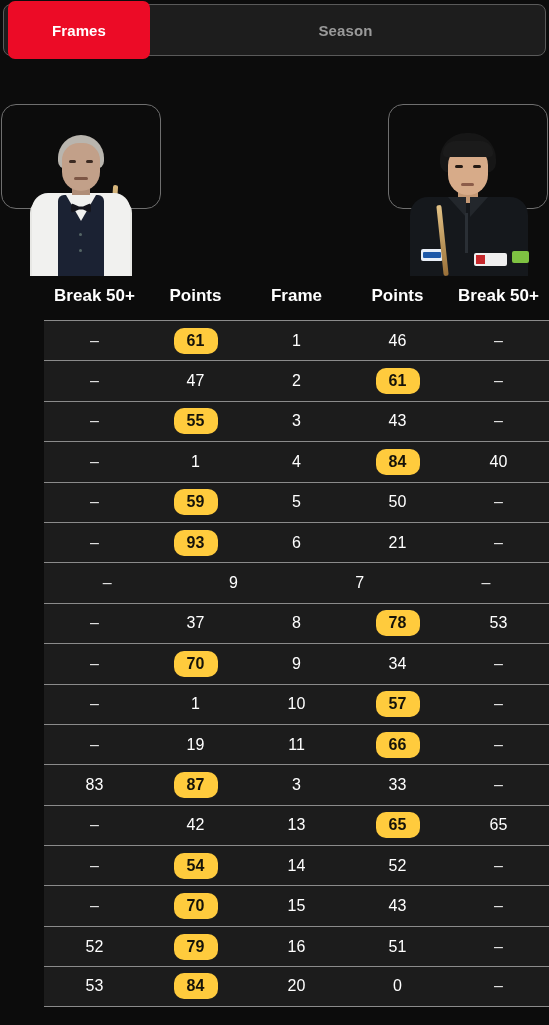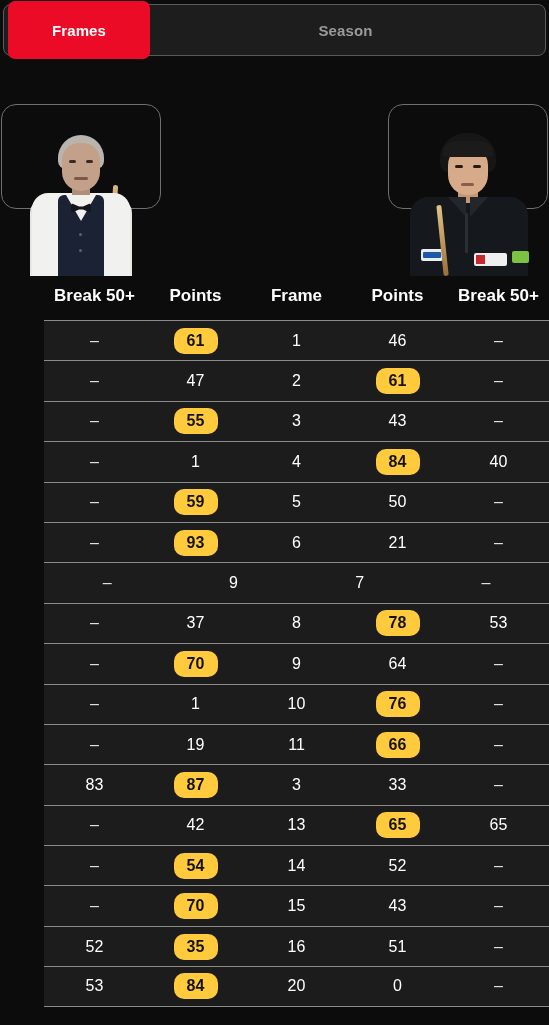--- a/index.html
+++ b/index.html
@@ -287,28 +287,28 @@
         <div class="cell dash">–</div>
         <div class="cell">37</div>
         <div class="cell">8</div>
         <div class="cell"><span class="badge">78</span></div>
         <div class="cell">53</div>
       </div>
       <div class="row">
         <div class="cell dash">–</div>
         <div class="cell"><span class="badge">70</span></div>
         <div class="cell">9</div>
-        <div class="cell">64</div>
+        <div class="cell">34</div>
         <div class="cell dash">–</div>
       </div>
       <div class="row">
         <div class="cell dash">–</div>
         <div class="cell">1</div>
         <div class="cell">10</div>
-        <div class="cell"><span class="badge">76</span></div>
+        <div class="cell"><span class="badge">57</span></div>
         <div class="cell dash">–</div>
       </div>
       <div class="row">
         <div class="cell dash">–</div>
         <div class="cell">19</div>
         <div class="cell">11</div>
         <div class="cell"><span class="badge">66</span></div>
         <div class="cell dash">–</div>
       </div>
       <div class="row">
@@ -334,21 +334,21 @@
       </div>
       <div class="row">
         <div class="cell dash">–</div>
         <div class="cell"><span class="badge">70</span></div>
         <div class="cell">15</div>
         <div class="cell">43</div>
         <div class="cell dash">–</div>
       </div>
       <div class="row">
         <div class="cell">52</div>
-        <div class="cell"><span class="badge">35</span></div>
+        <div class="cell"><span class="badge">79</span></div>
         <div class="cell">16</div>
         <div class="cell">51</div>
         <div class="cell dash">–</div>
       </div>
       <div class="row">
         <div class="cell">53</div>
         <div class="cell"><span class="badge">84</span></div>
         <div class="cell">20</div>
         <div class="cell">0</div>
         <div class="cell dash">–</div>

